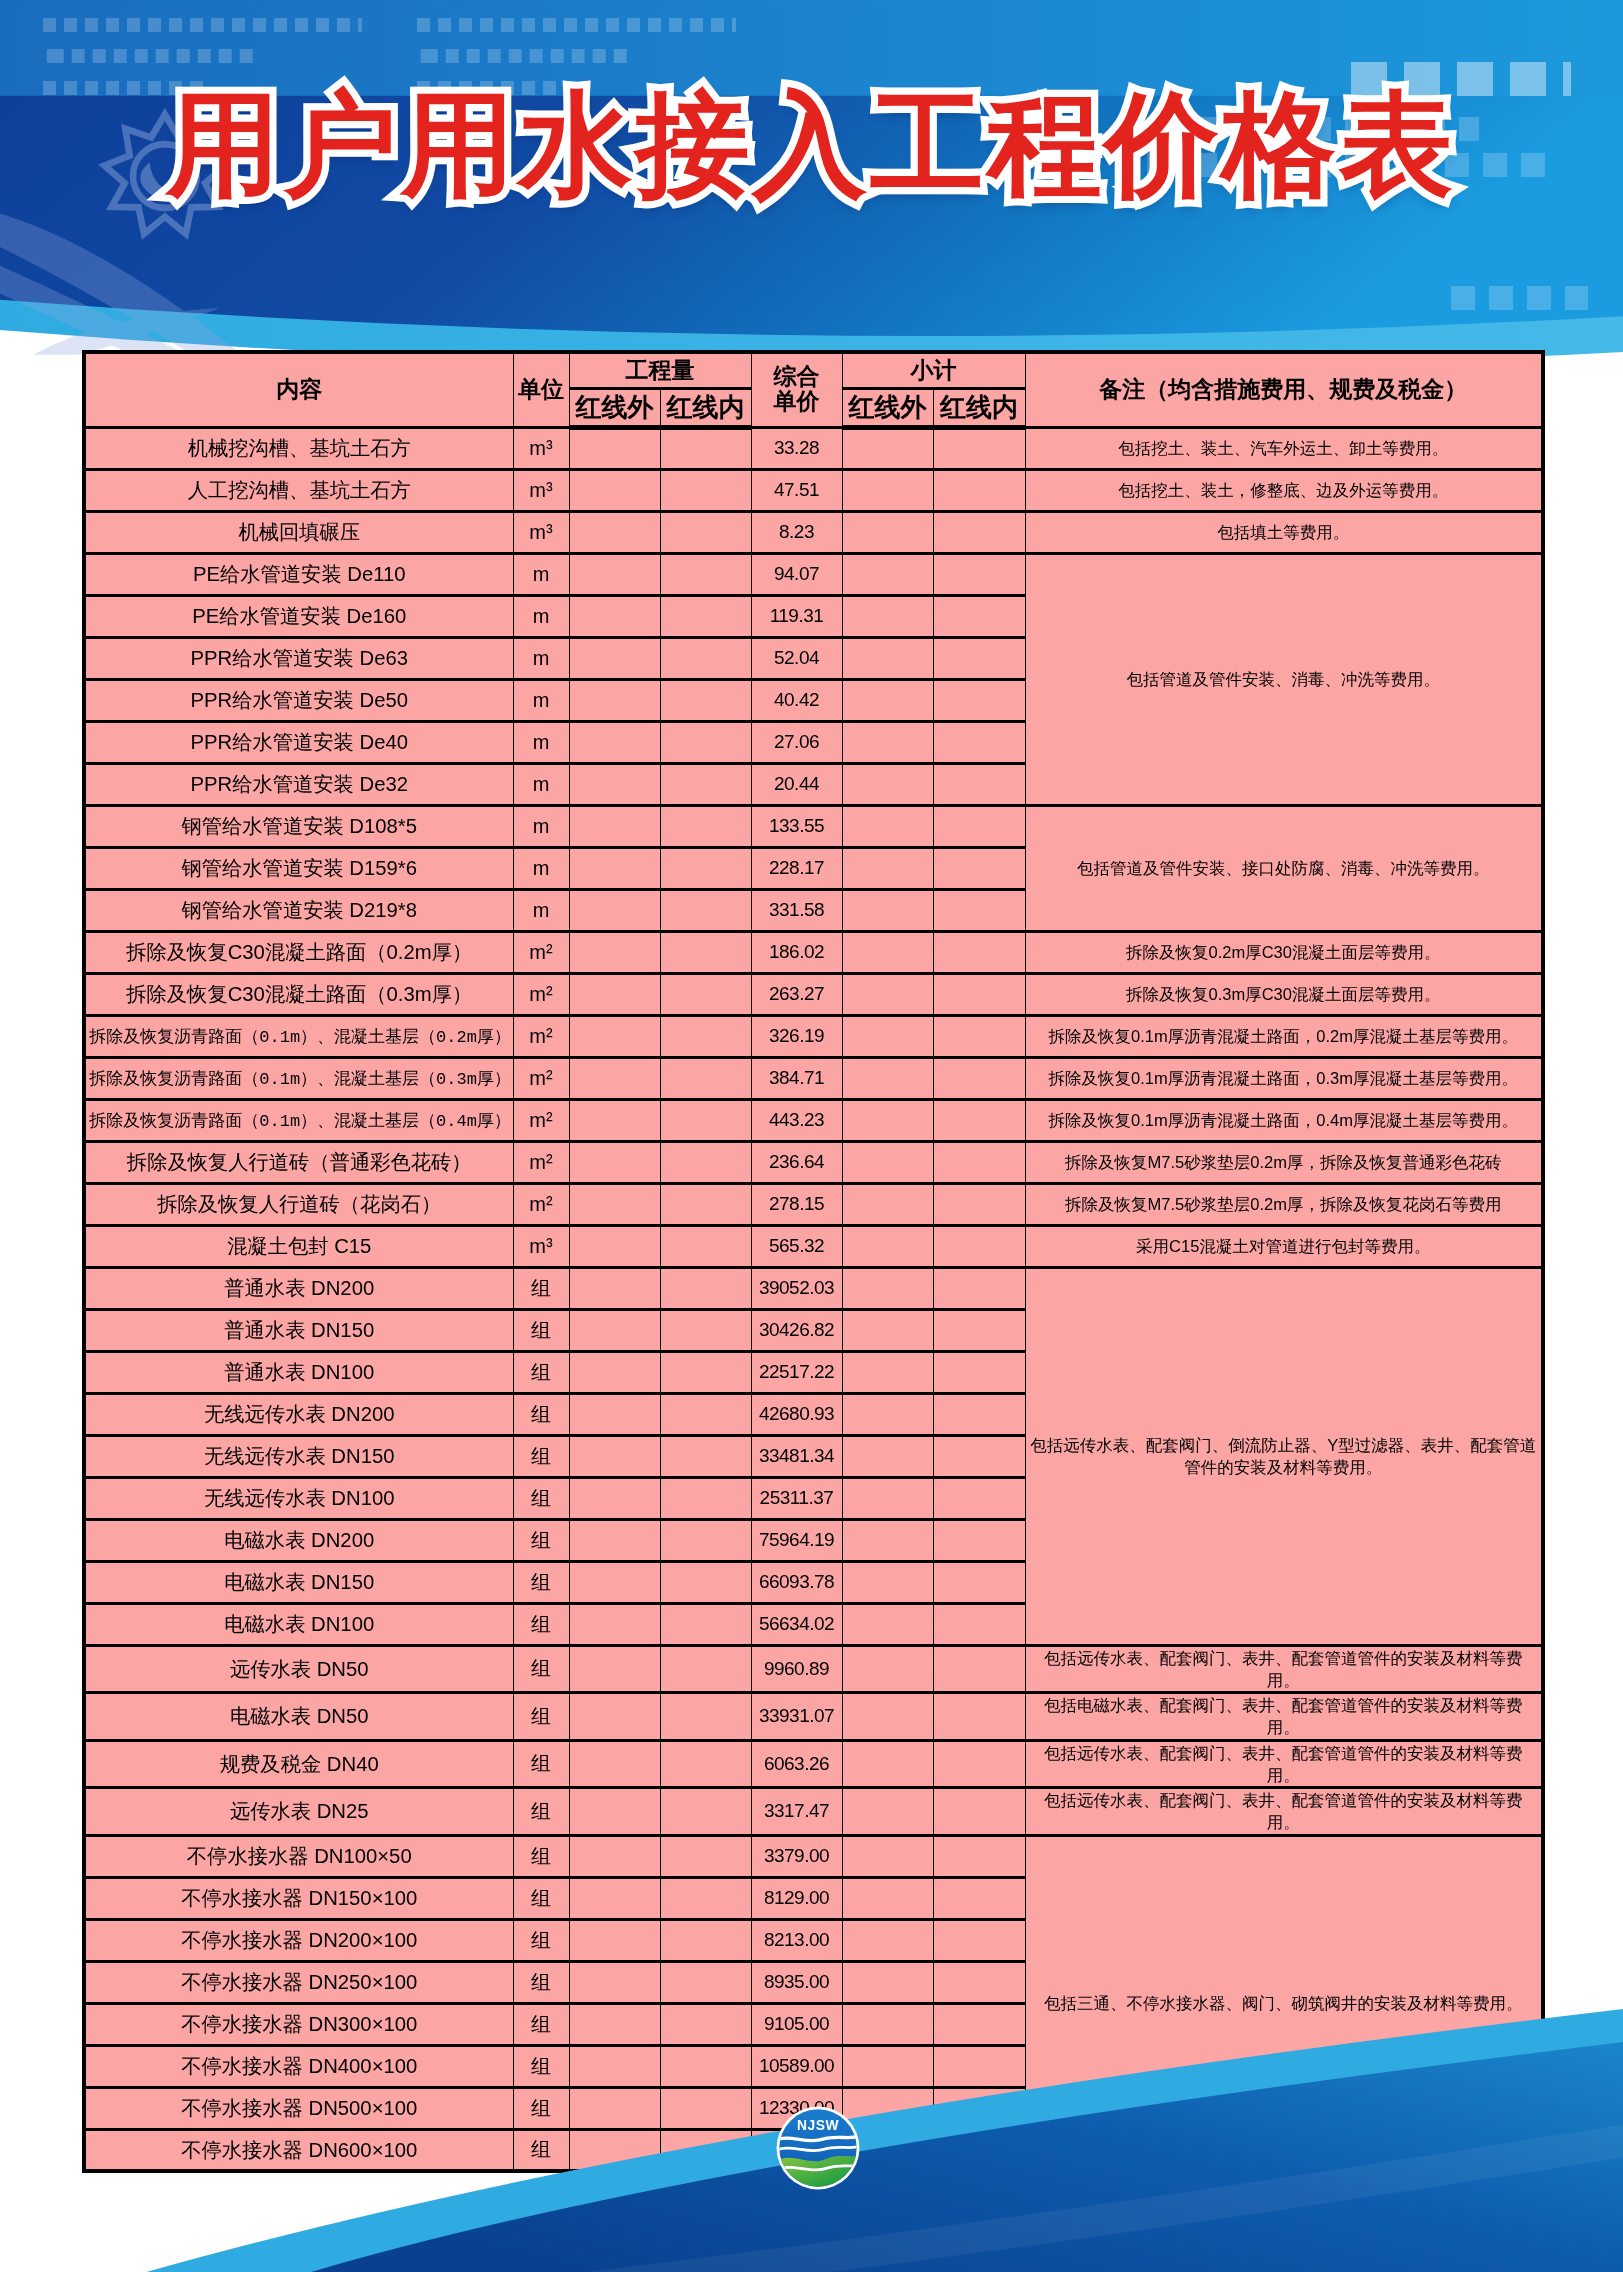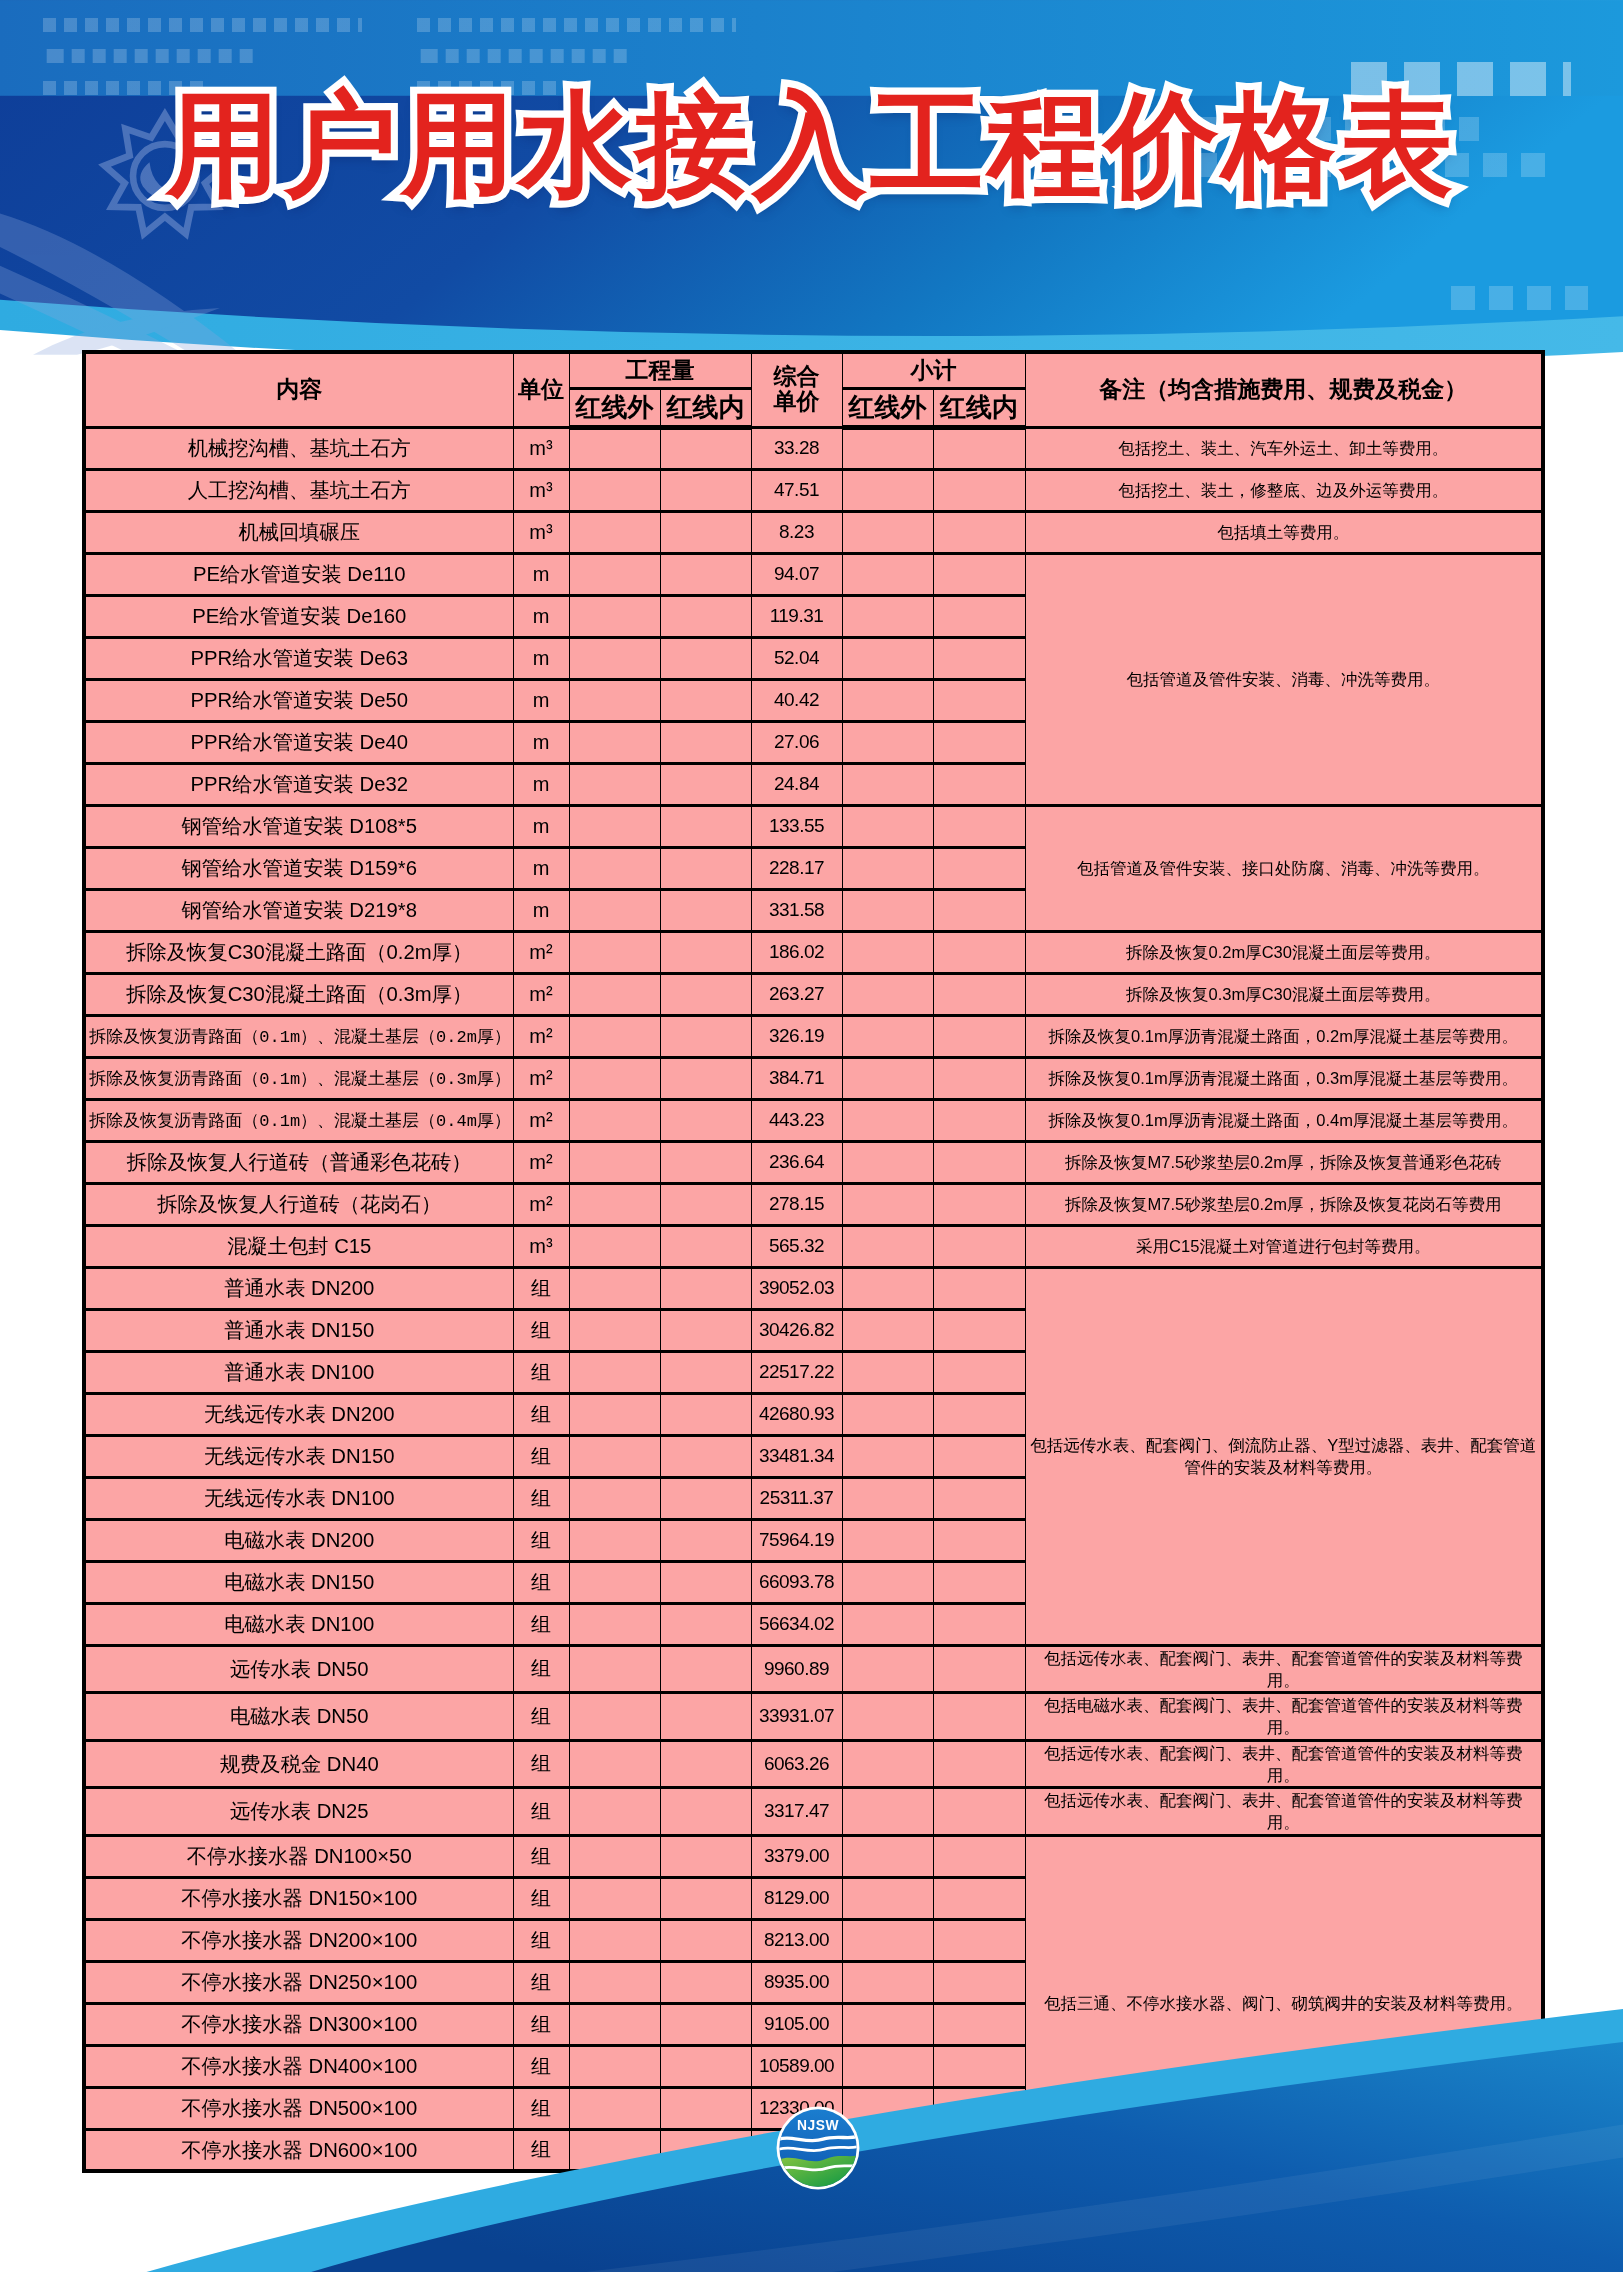--- a/index.html
+++ b/index.html
@@ -216,21 +216,21 @@
           <td></td>
           <td class="c-price">27.06</td>
           <td></td>
           <td></td>
         </tr>
         <tr>
           <td class="c-content">PPR给水管道安装 De32</td>
           <td class="c-unit">m</td>
           <td></td>
           <td></td>
-          <td class="c-price">24.84</td>
+          <td class="c-price">20.44</td>
           <td></td>
           <td></td>
         </tr>
         <tr>
           <td class="c-content">钢管给水管道安装 D108*5</td>
           <td class="c-unit">m</td>
           <td></td>
           <td></td>
           <td class="c-price">133.55</td>
           <td></td>

